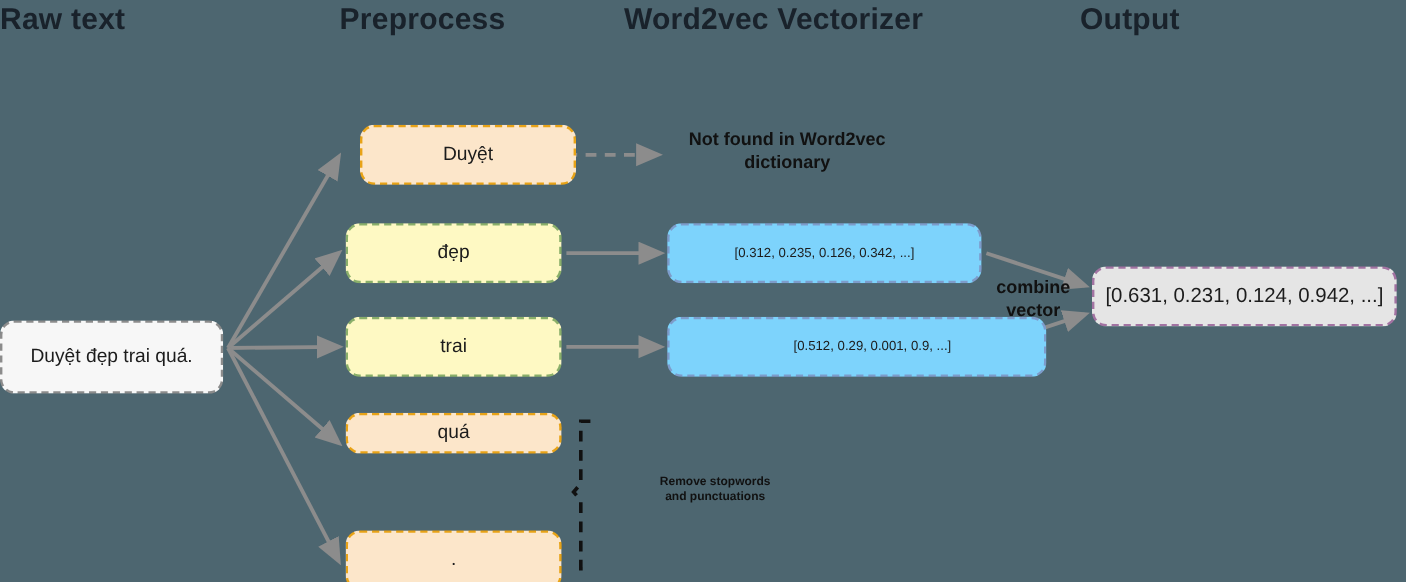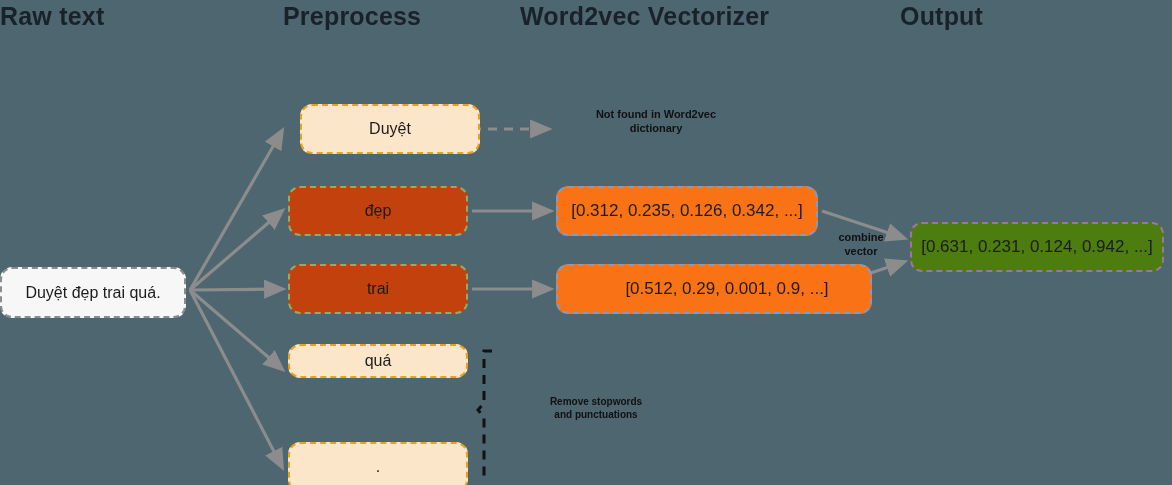--- a/index.html
+++ b/index.html
@@ -50,52 +50,52 @@
 
   .node-raw {
     background: #f7f7f7;
     border: 2px dashed #8c8c8c;
   }
   .node-orange {
     background: #fce6ca;
     border: 2px dashed #e8a317;
   }
   .node-green {
-    background: #c2410c;
+    background: #fef9c3;
     border: 2px dashed #8aaf6a;
   }
   .node-blue {
-    background: #f97316;
+    background: #7dd3fc;
     border: 2px dashed #7d9ccb;
-    font-size: 17px;
+    font-size: 11px;
   }
   .node-purple {
-    background: #4d7c0f;
+    background: #e5e5e5;
     border: 2px dashed #a273a2;
     font-size: 17px;
   }
 
   
-  #box-raw       { left: 0px;   top: 267px; width: 186px; height: 51px; }
+  #box-raw       { left: 0px;   top: 267px; width: 186px; height: 61px; }
 
   #box-duyet     { left: 288px; top: 104px; width: 180px; height: 50px; margin-left: 12px; }
   #box-dep       { left: 288px; top: 186px; width: 180px; height: 50px; }
   #box-trai      { left: 288px; top: 264px; width: 180px; height: 50px; }
   #box-qua       { left: 288px; top: 344px; width: 180px; height: 34px; }
   #box-dot       { left: 288px; top: 442px; width: 180px; height: 50px; }
 
   #box-vec1      { left: 556px; top: 186px; width: 262px; height: 50px; }
   #box-vec2      { left: 556px; top: 264px; width: 316px; height: 50px; padding-left: 34px; }
 
   #box-output    { left: 910px; top: 222px; width: 254px; height: 50px; }
 
   
   .anno {
     position: absolute;
-    font-size: 11px;
+    font-size: 15px;
     font-weight: bold;
     color: #111111;
     text-align: center;
     line-height: 1.25;
     white-space: pre-line;
   }
   #anno-notfound { left: 552px; top: 108px; width: 208px; }
   #anno-combine  { left: 826px; top: 231px; width: 70px;  }
   #anno-remove   { left: 506px; top: 396px; width: 180px; font-size: 10px; }
 

